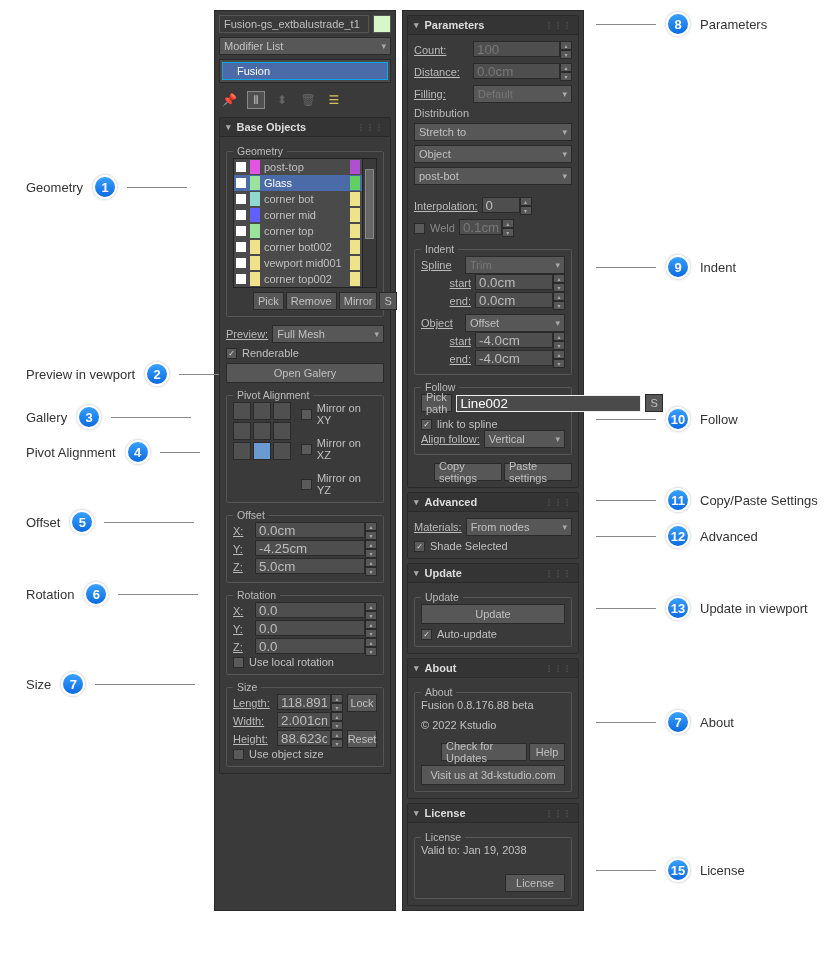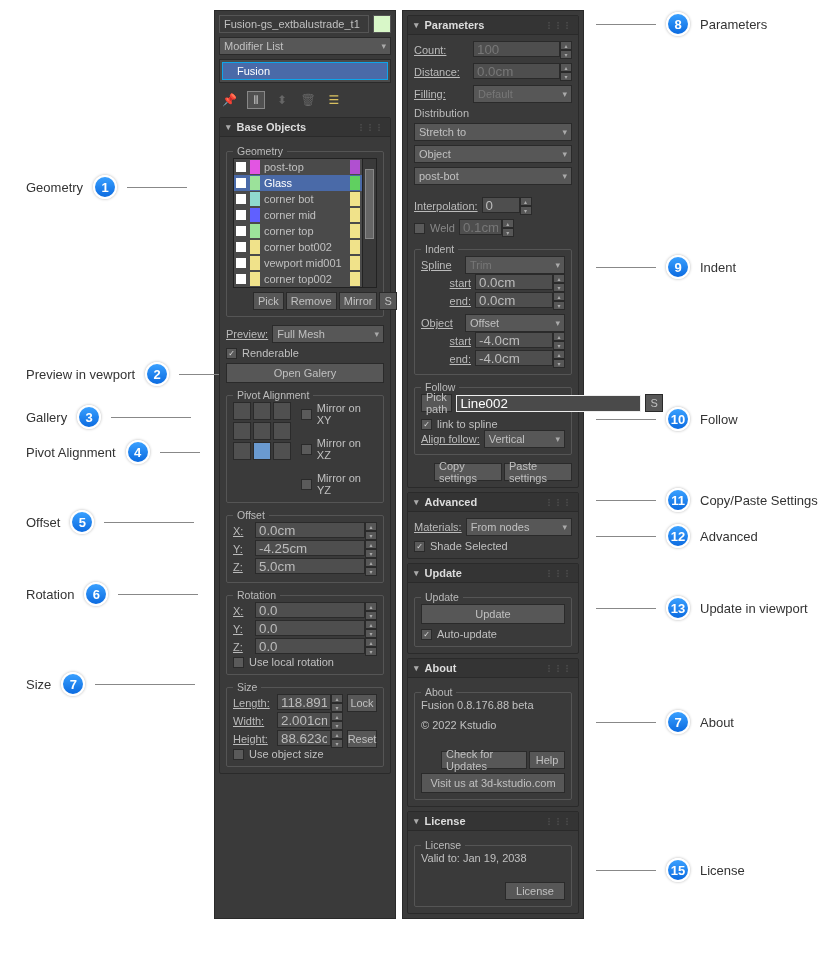--- a/index.html
+++ b/index.html
@@ -603,21 +603,21 @@
     <div class="rollout">
       <div class="rollout-hdr">
           <span>About</span>
           <span class="grip">⋮⋮⋮</span>
         </div>
       <div class="rollout-body">
         <div class="group">
           <div class="group-label">About</div>
           <div>Fusion 0.8.176.88 beta</div>
           <div style="margin-top:8px">© 2022 Kstudio</div>
-          <div class="btn-row" style="margin-top:20px">
+          <div class="btn-row" style="margin-top:12px">
             <div class="btn" style="flex:1">Check for Updates</div>
             <div class="btn" style="width:36px">Help</div>
           </div>
           <div class="wide-btn" style="margin-top:4px">Visit us at 3d-kstudio.com</div>
         </div>
       </div>
     </div>
 
     <div class="rollout">
       <div class="rollout-hdr">

